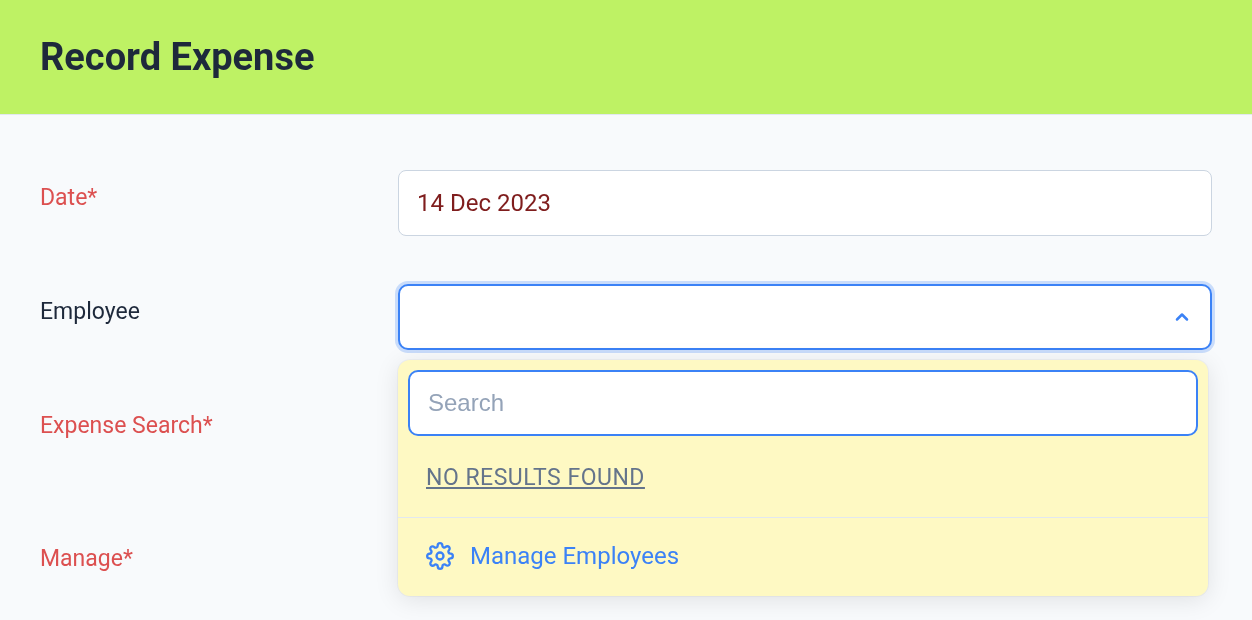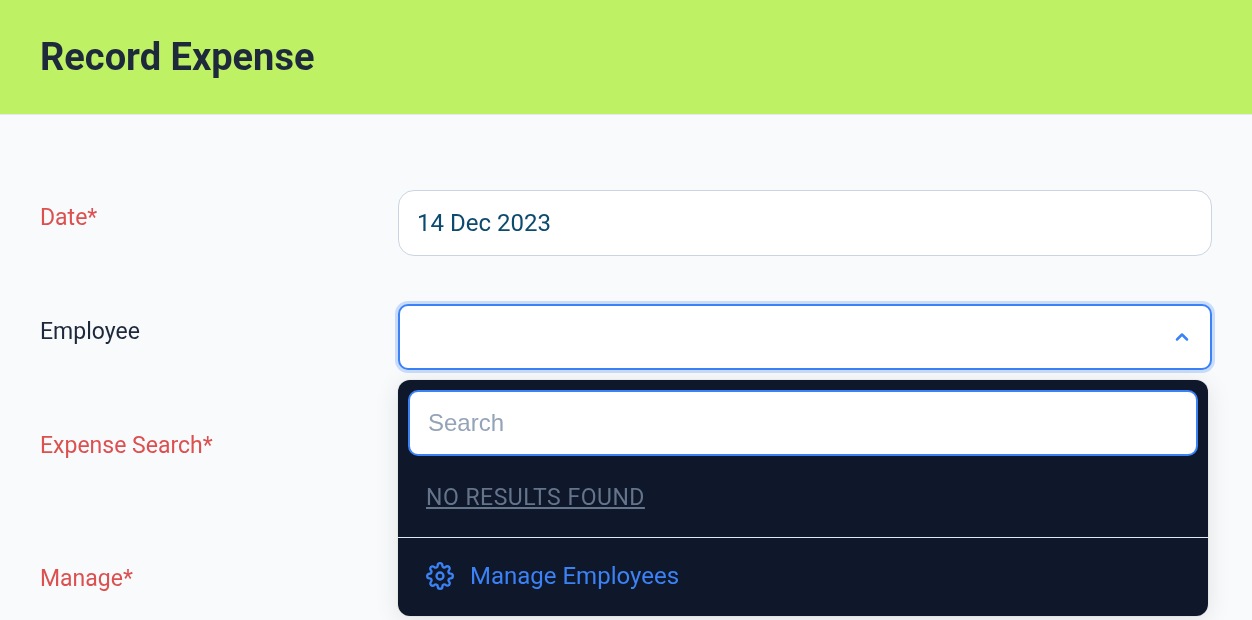--- a/index.html
+++ b/index.html
@@ -24,45 +24,44 @@
     }
     .form-area {
       background: #f8fafc;
       padding: 55px 40px;
       border-top: 1px solid #e2e8f0;
     }
     .form-row {
       display: flex;
       align-items: flex-start;
       margin-bottom: 48px;
-      margin-top: 20px;
     }
     .form-label {
       width: 358px;
       flex-shrink: 0;
       font-size: 23px;
       color: #1e293b;
       padding-top: 14px;
     }
     .form-label.required {
       color: #dc5050;
     }
     .form-field {
       flex: 1;
       position: relative;
     }
     .input-box {
       width: 100%;
       height: 66px;
       border: 1px solid #cbd5e1;
-      border-radius: 16px;
+      border-radius: 8px;
       background: #ffffff;
       padding: 0 18px;
       font-size: 24px;
-      color: #0c4a6e;
+      color: #7f1d1d;
       display: flex;
       align-items: center;
     }
     .select-box {
       width: 100%;
       height: 66px;
       border: 2px solid #3b82f6;
       box-shadow: 0 0 0 3px rgba(59,130,246,0.25);
       border-radius: 10px;
       background: #ffffff;
@@ -83,21 +82,21 @@
     }
     .chevron svg {
       width: 100%;
       height: 100%;
     }
     .dropdown {
       position: absolute;
       top: 76px;
       left: 0;
       right: 4px;
-      background: #0f172a;
+      background: #fef9c3;
       border-radius: 12px;
       box-shadow: 0 4px 24px rgba(0,0,0,0.10), 0 0 0 1px rgba(0,0,0,0.03);
       padding: 10px 10px 0 10px;
       z-index: 10;
     }
     .search-input {
       width: 100%;
       height: 66px;
       border: 2px solid #3b82f6;
       border-radius: 10px;

